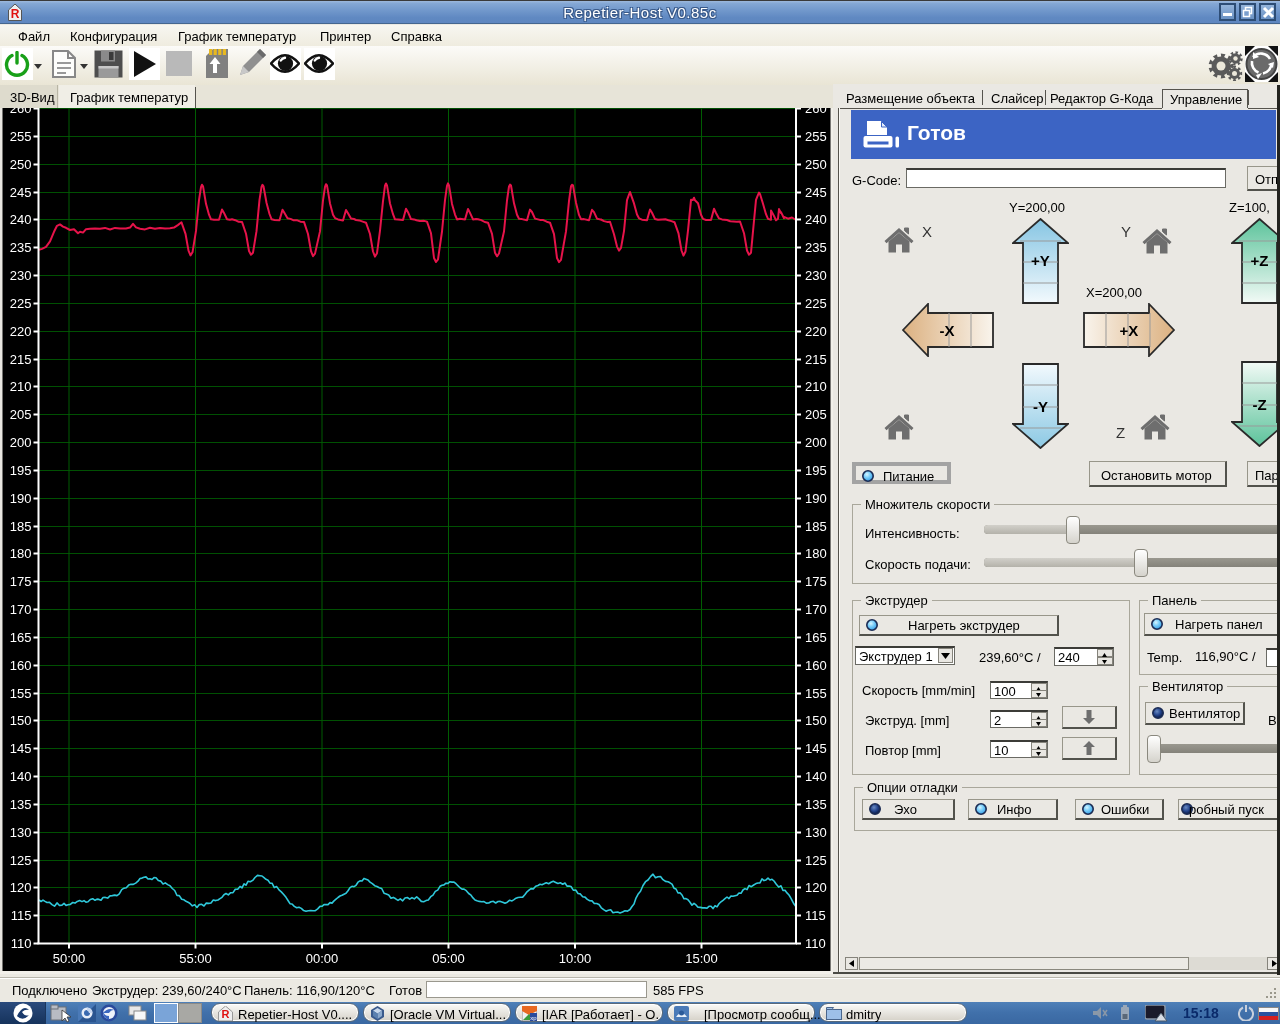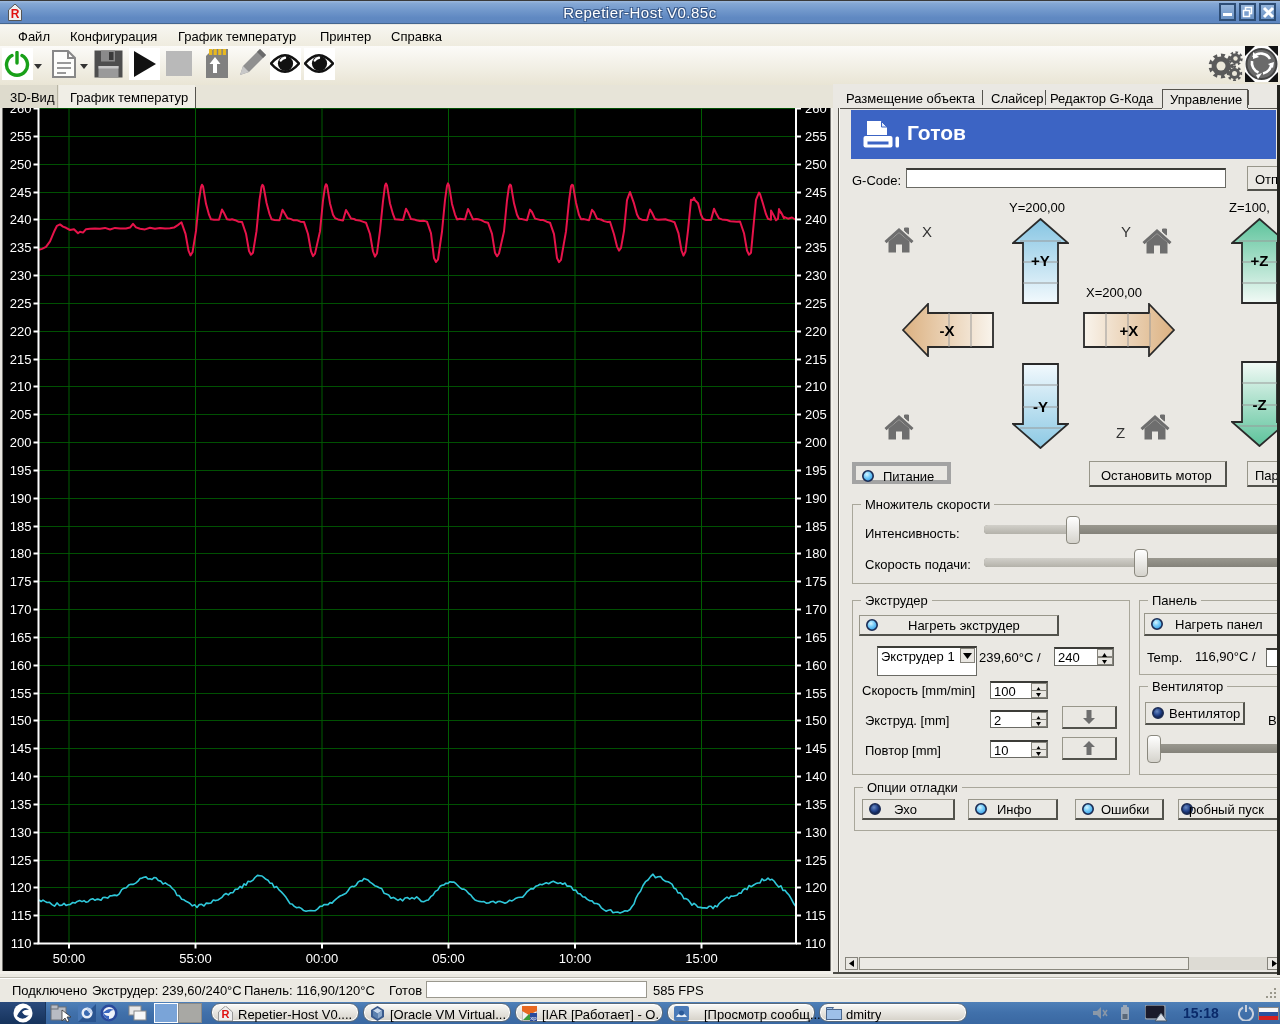--- a/index.html
+++ b/index.html
@@ -529,21 +529,21 @@
             <radialGradient id="r6_3_1" cx="40%" cy="35%" r="65%">
               <stop offset="0%" stop-color="#d6f4ff"></stop>
               <stop offset="45%" stop-color="#7ed0fa"></stop>
               <stop offset="100%" stop-color="#38a0e8"></stop>
             </radialGradient>
           </defs>
           <circle cx="6.0" cy="6.0" r="5.2" fill="url(#r6_3_1)" stroke="#1c2c54" stroke-width="1.6"></circle>
         </svg>
         <span style="position:absolute;left:48px;top:2px">Нагреть экструдер</span>
       </div>
-      <div class="combo" style="left:44px;top:562px;width:100px;height:30px">
+      <div class="combo" style="left:22px;top:562px;width:100px;height:19px">
         <span style="position:absolute;left:3px;top:1px">Экструдер 1</span>
         <div class="spbtn" style="right:1px;top:0px;height:15px;width:15px">
           <svg width="9" height="6" style="position:absolute;left:2px;top:4px">
             <path d="M0 0H9L4.5 6Z" fill="#000"></path>
           </svg>
         </div>
       </div>
       <span style="position:absolute;left:146px;top:566px">239,60°C /</span>
       <div class="spin" style="left:221px;top:563px;width:60px;height:19px">
         <span style="position:absolute;left:3px;top:1px">240</span>

